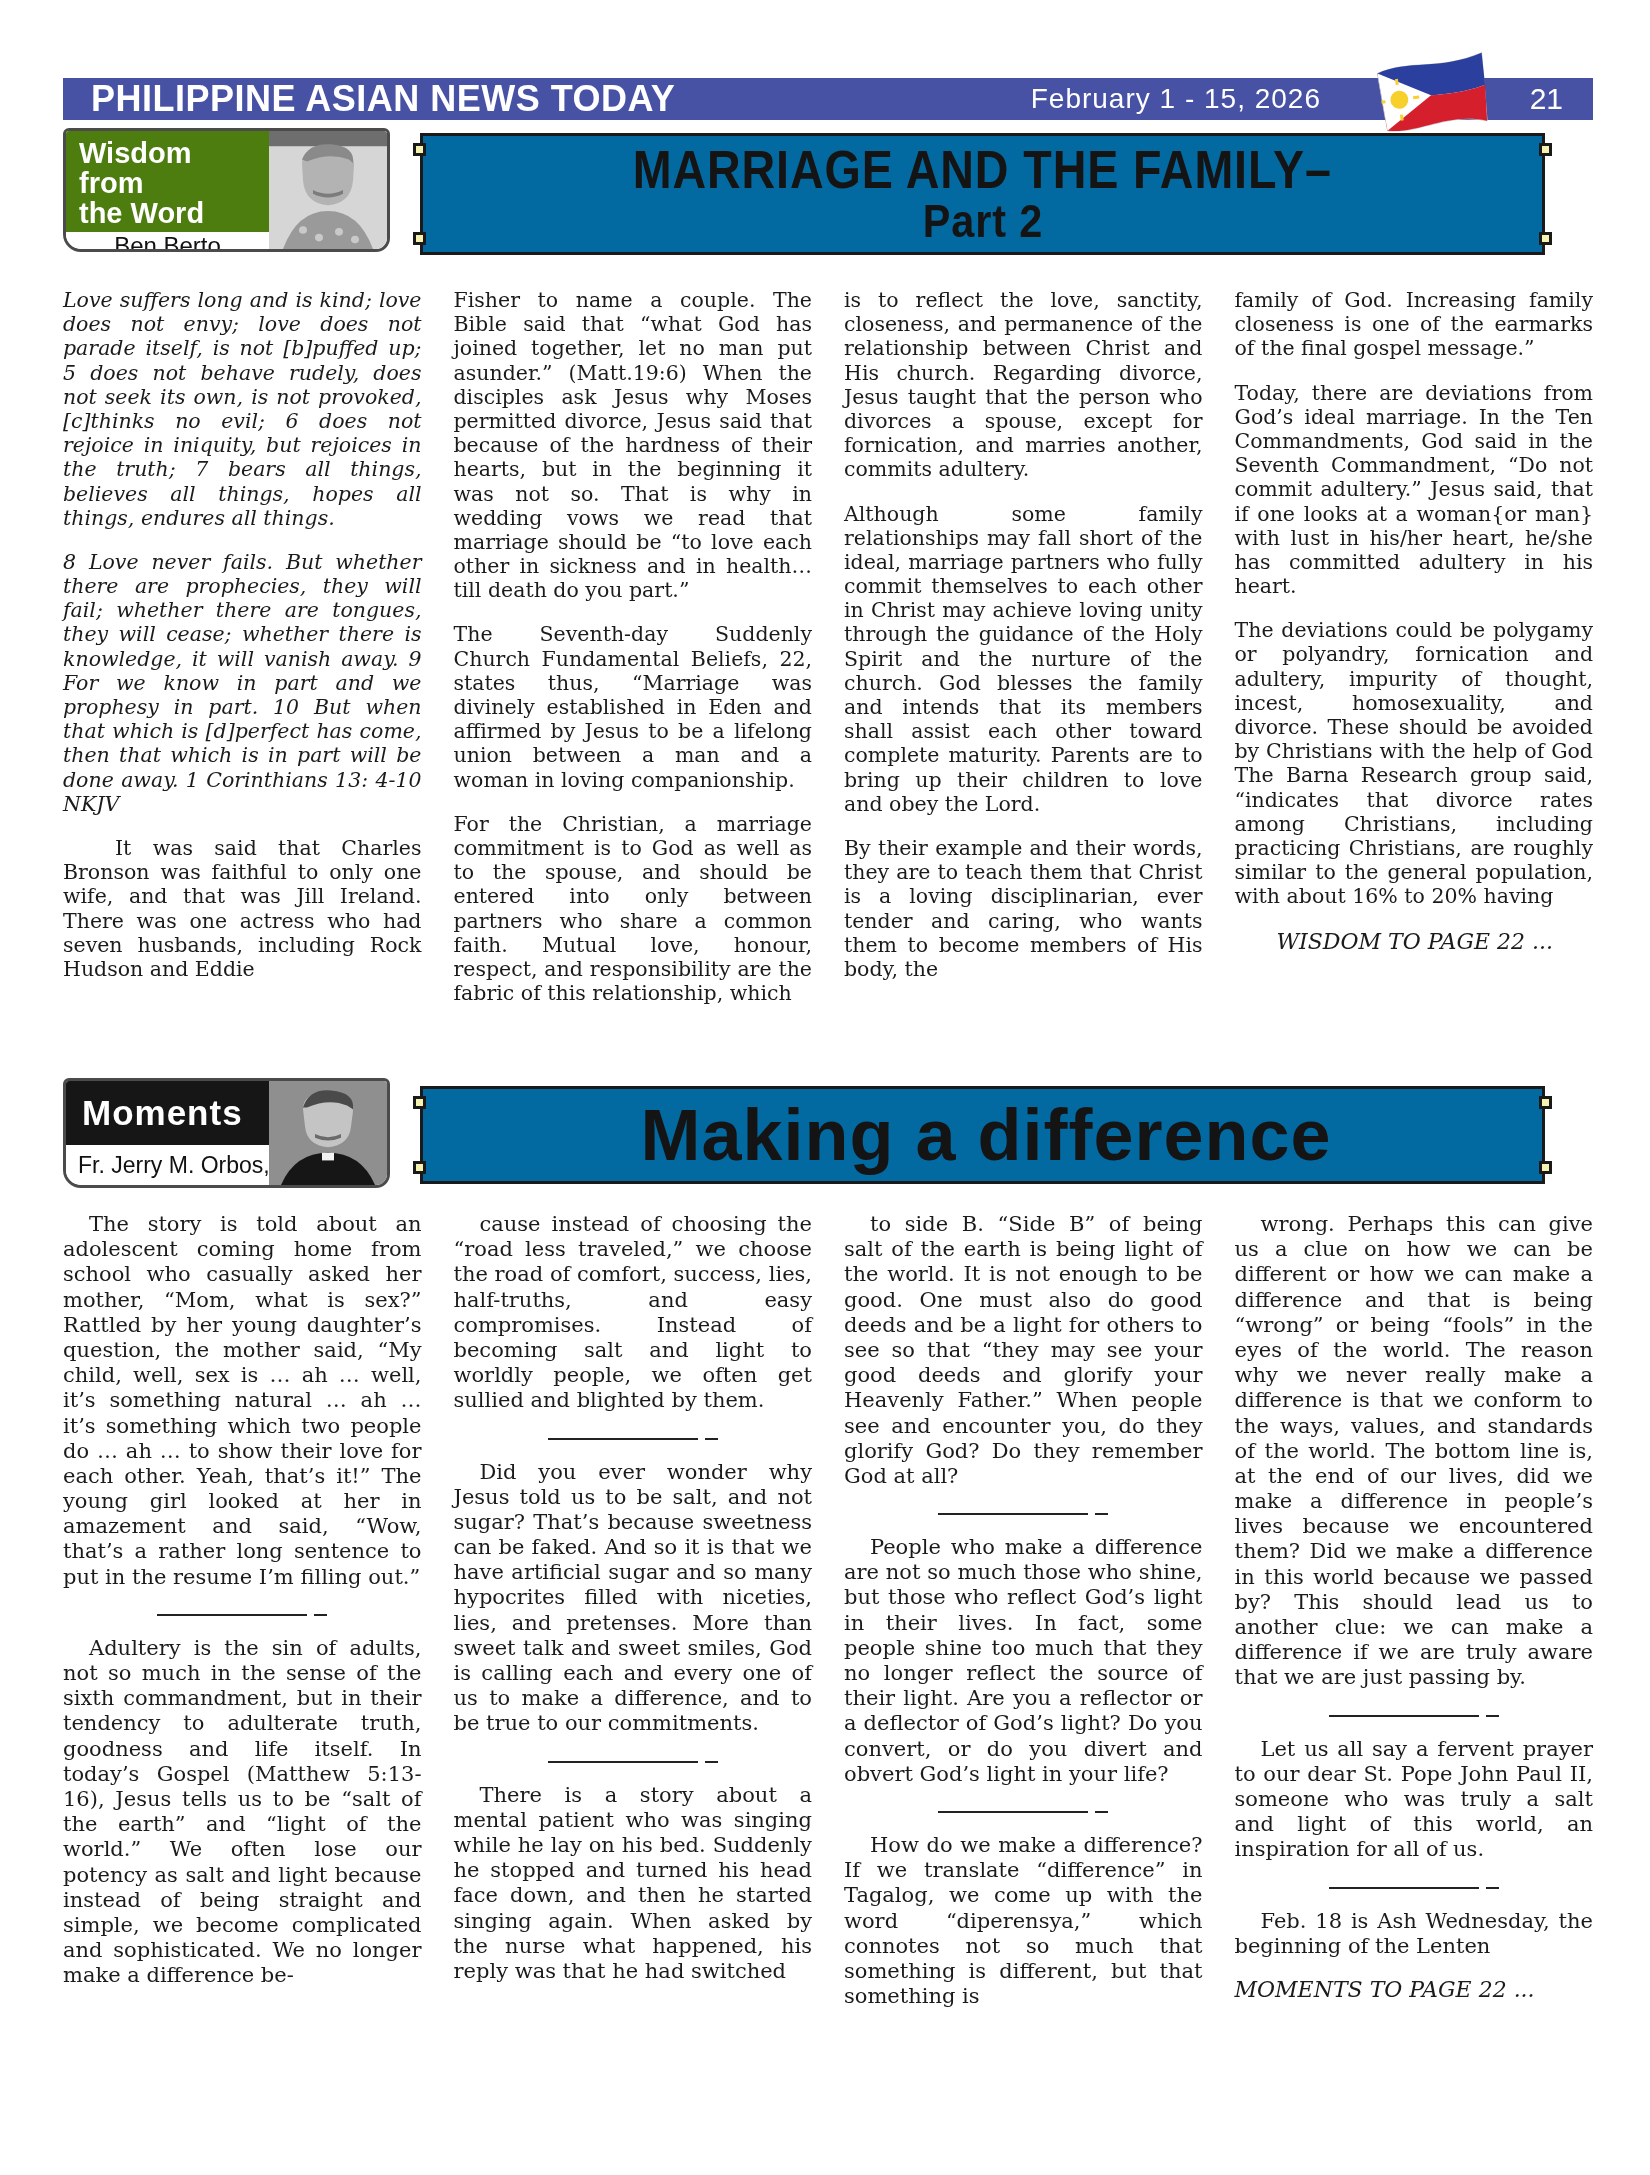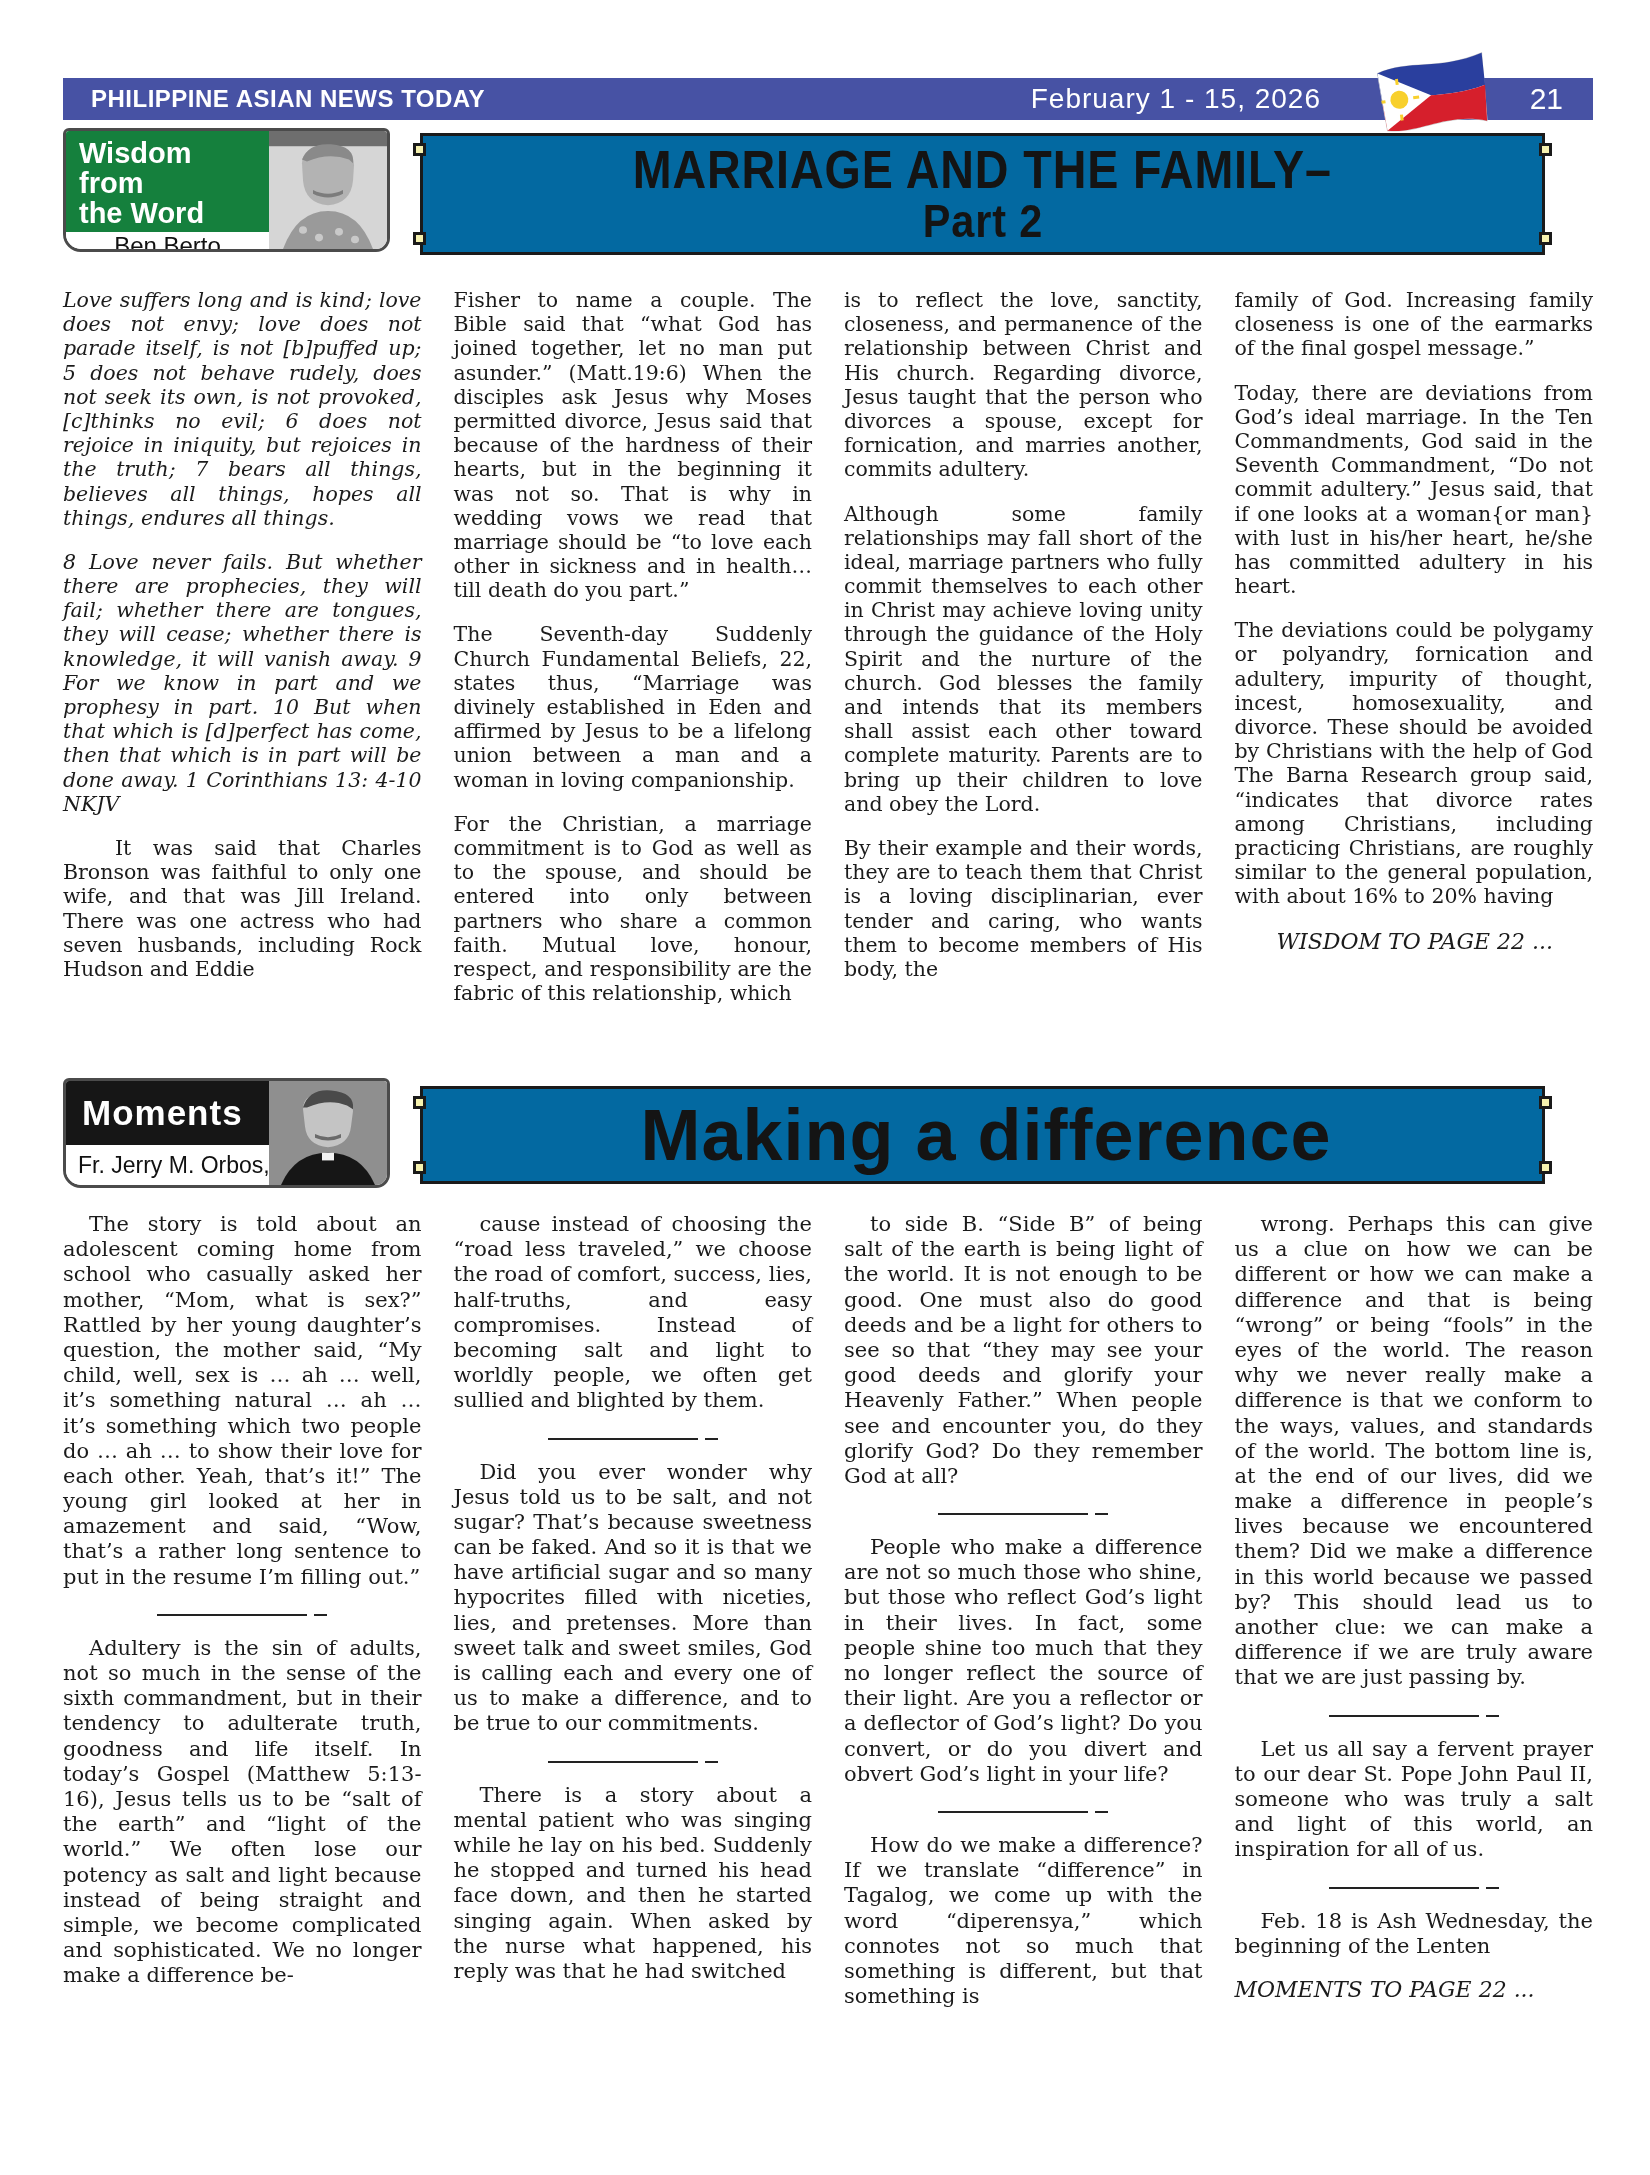--- a/index.html
+++ b/index.html
@@ -10,21 +10,21 @@
     overflow:hidden;
   }
 
   
   .masthead-bar {
     position:absolute; left:63px; top:78px; width:1530px; height:42px;
     background:#4752a4; display:flex; align-items:center;
   }
   .masthead-title {
     color:#fff; font-family:"Liberation Sans", sans-serif; font-weight:bold;
-    font-size:24px; padding-left:28px; letter-spacing:.5px; white-space:nowrap;
+    font-size:36px; padding-left:28px; letter-spacing:.5px; white-space:nowrap;
   }
   .masthead-date {
     position:absolute; right:272px; top:5px; color:#fff;
     font-family:"Liberation Sans", sans-serif; font-size:28px; font-weight:400;
     letter-spacing:1px; white-space:nowrap;
   }
   .masthead-page {
     position:absolute; right:30px; top:4px; color:#fff;
     font-family:"Liberation Sans", sans-serif; font-size:30px;
   }
@@ -36,21 +36,21 @@
     border:3px solid #4b4b4b; border-radius:6px 6px 14px 18px;
     overflow:hidden; display:flex; background:#fff;
   }
   .colhead-left { flex:1; display:flex; flex-direction:column; min-width:0; }
   .colhead-photo { width:118px; flex:0 0 118px; }
   .colhead-photo svg { display:block; width:100%; height:100%; }
 
   .wisdom-box { top:128px; height:124px; }
   .wisdom-topbar { height:13px; background:#171717; }
   .wisdom-title {
-    flex:1; background:#15803d; color:#fff;
+    flex:1; background:#4d7c0f; color:#fff;
     font-family:"Liberation Sans", sans-serif; font-weight:bold;
     font-size:29px; line-height:1.04; padding:7px 14px 4px 13px;
   }
   .wisdom-byline {
     height:37px; background:#fff; color:#111;
     font-family:"Liberation Sans", sans-serif; font-size:24px;
     display:flex; align-items:center; justify-content:center;
   }
 
   .moments-box { top:1078px; height:110px; }

